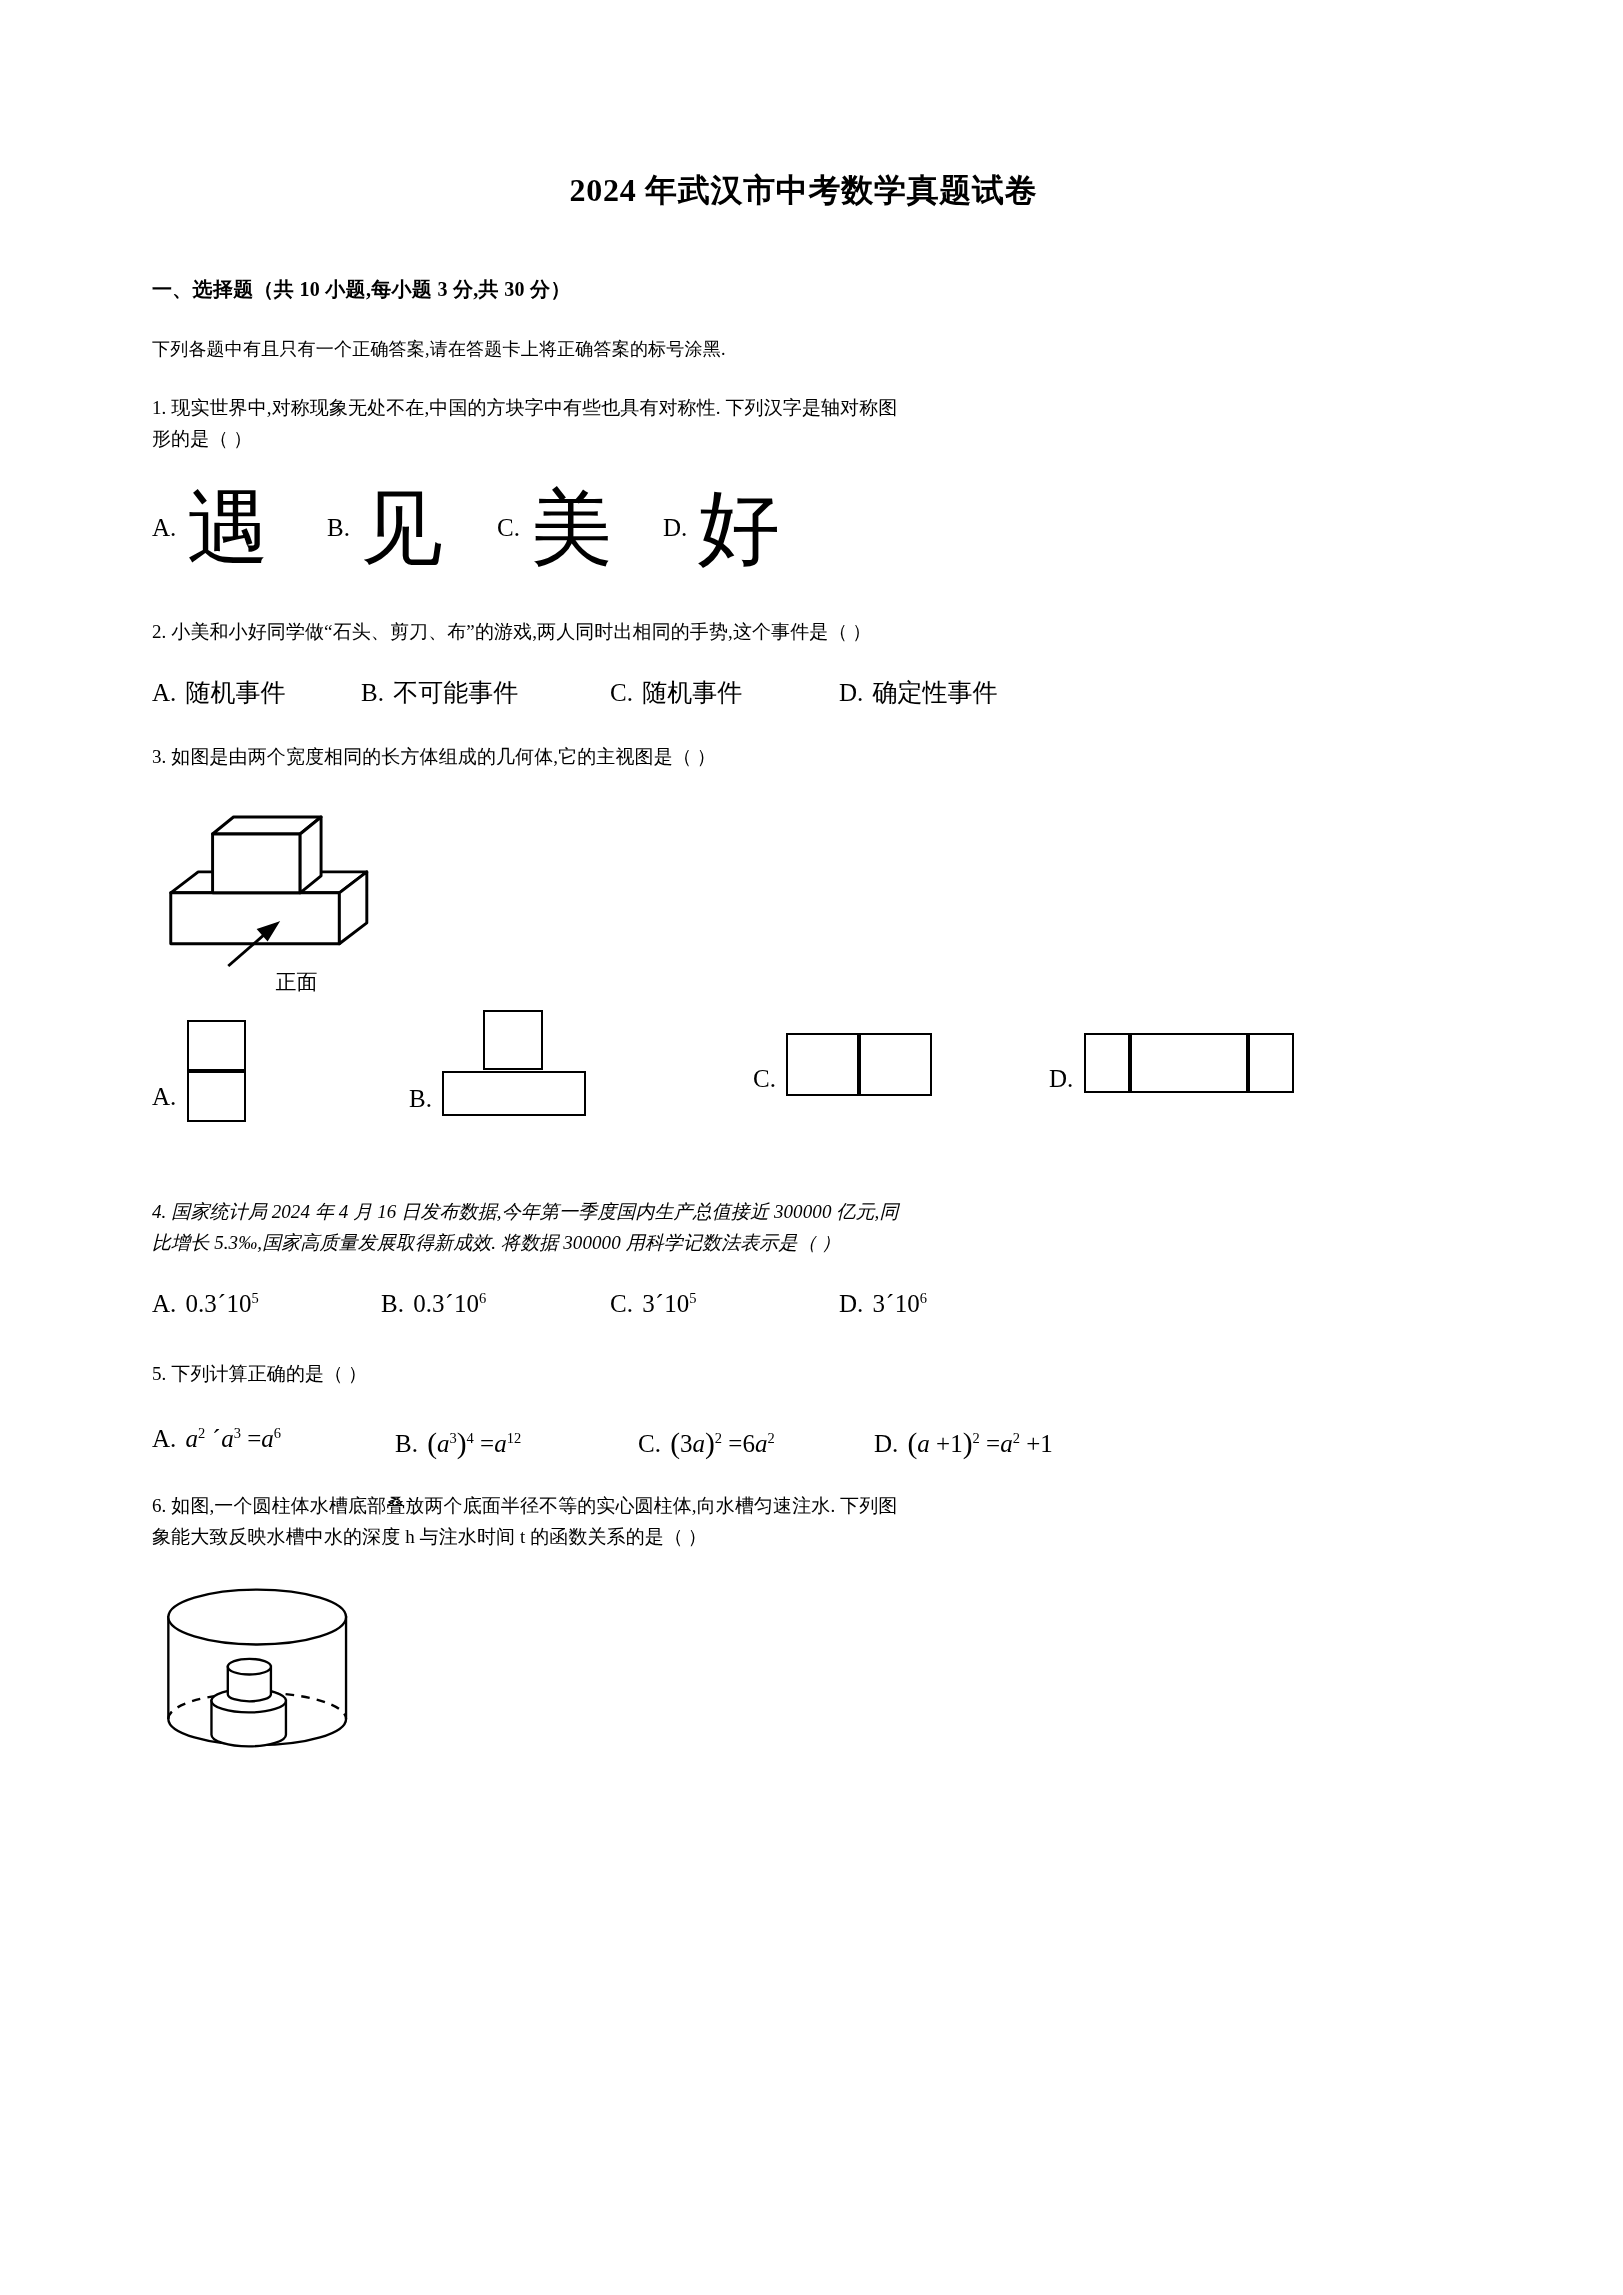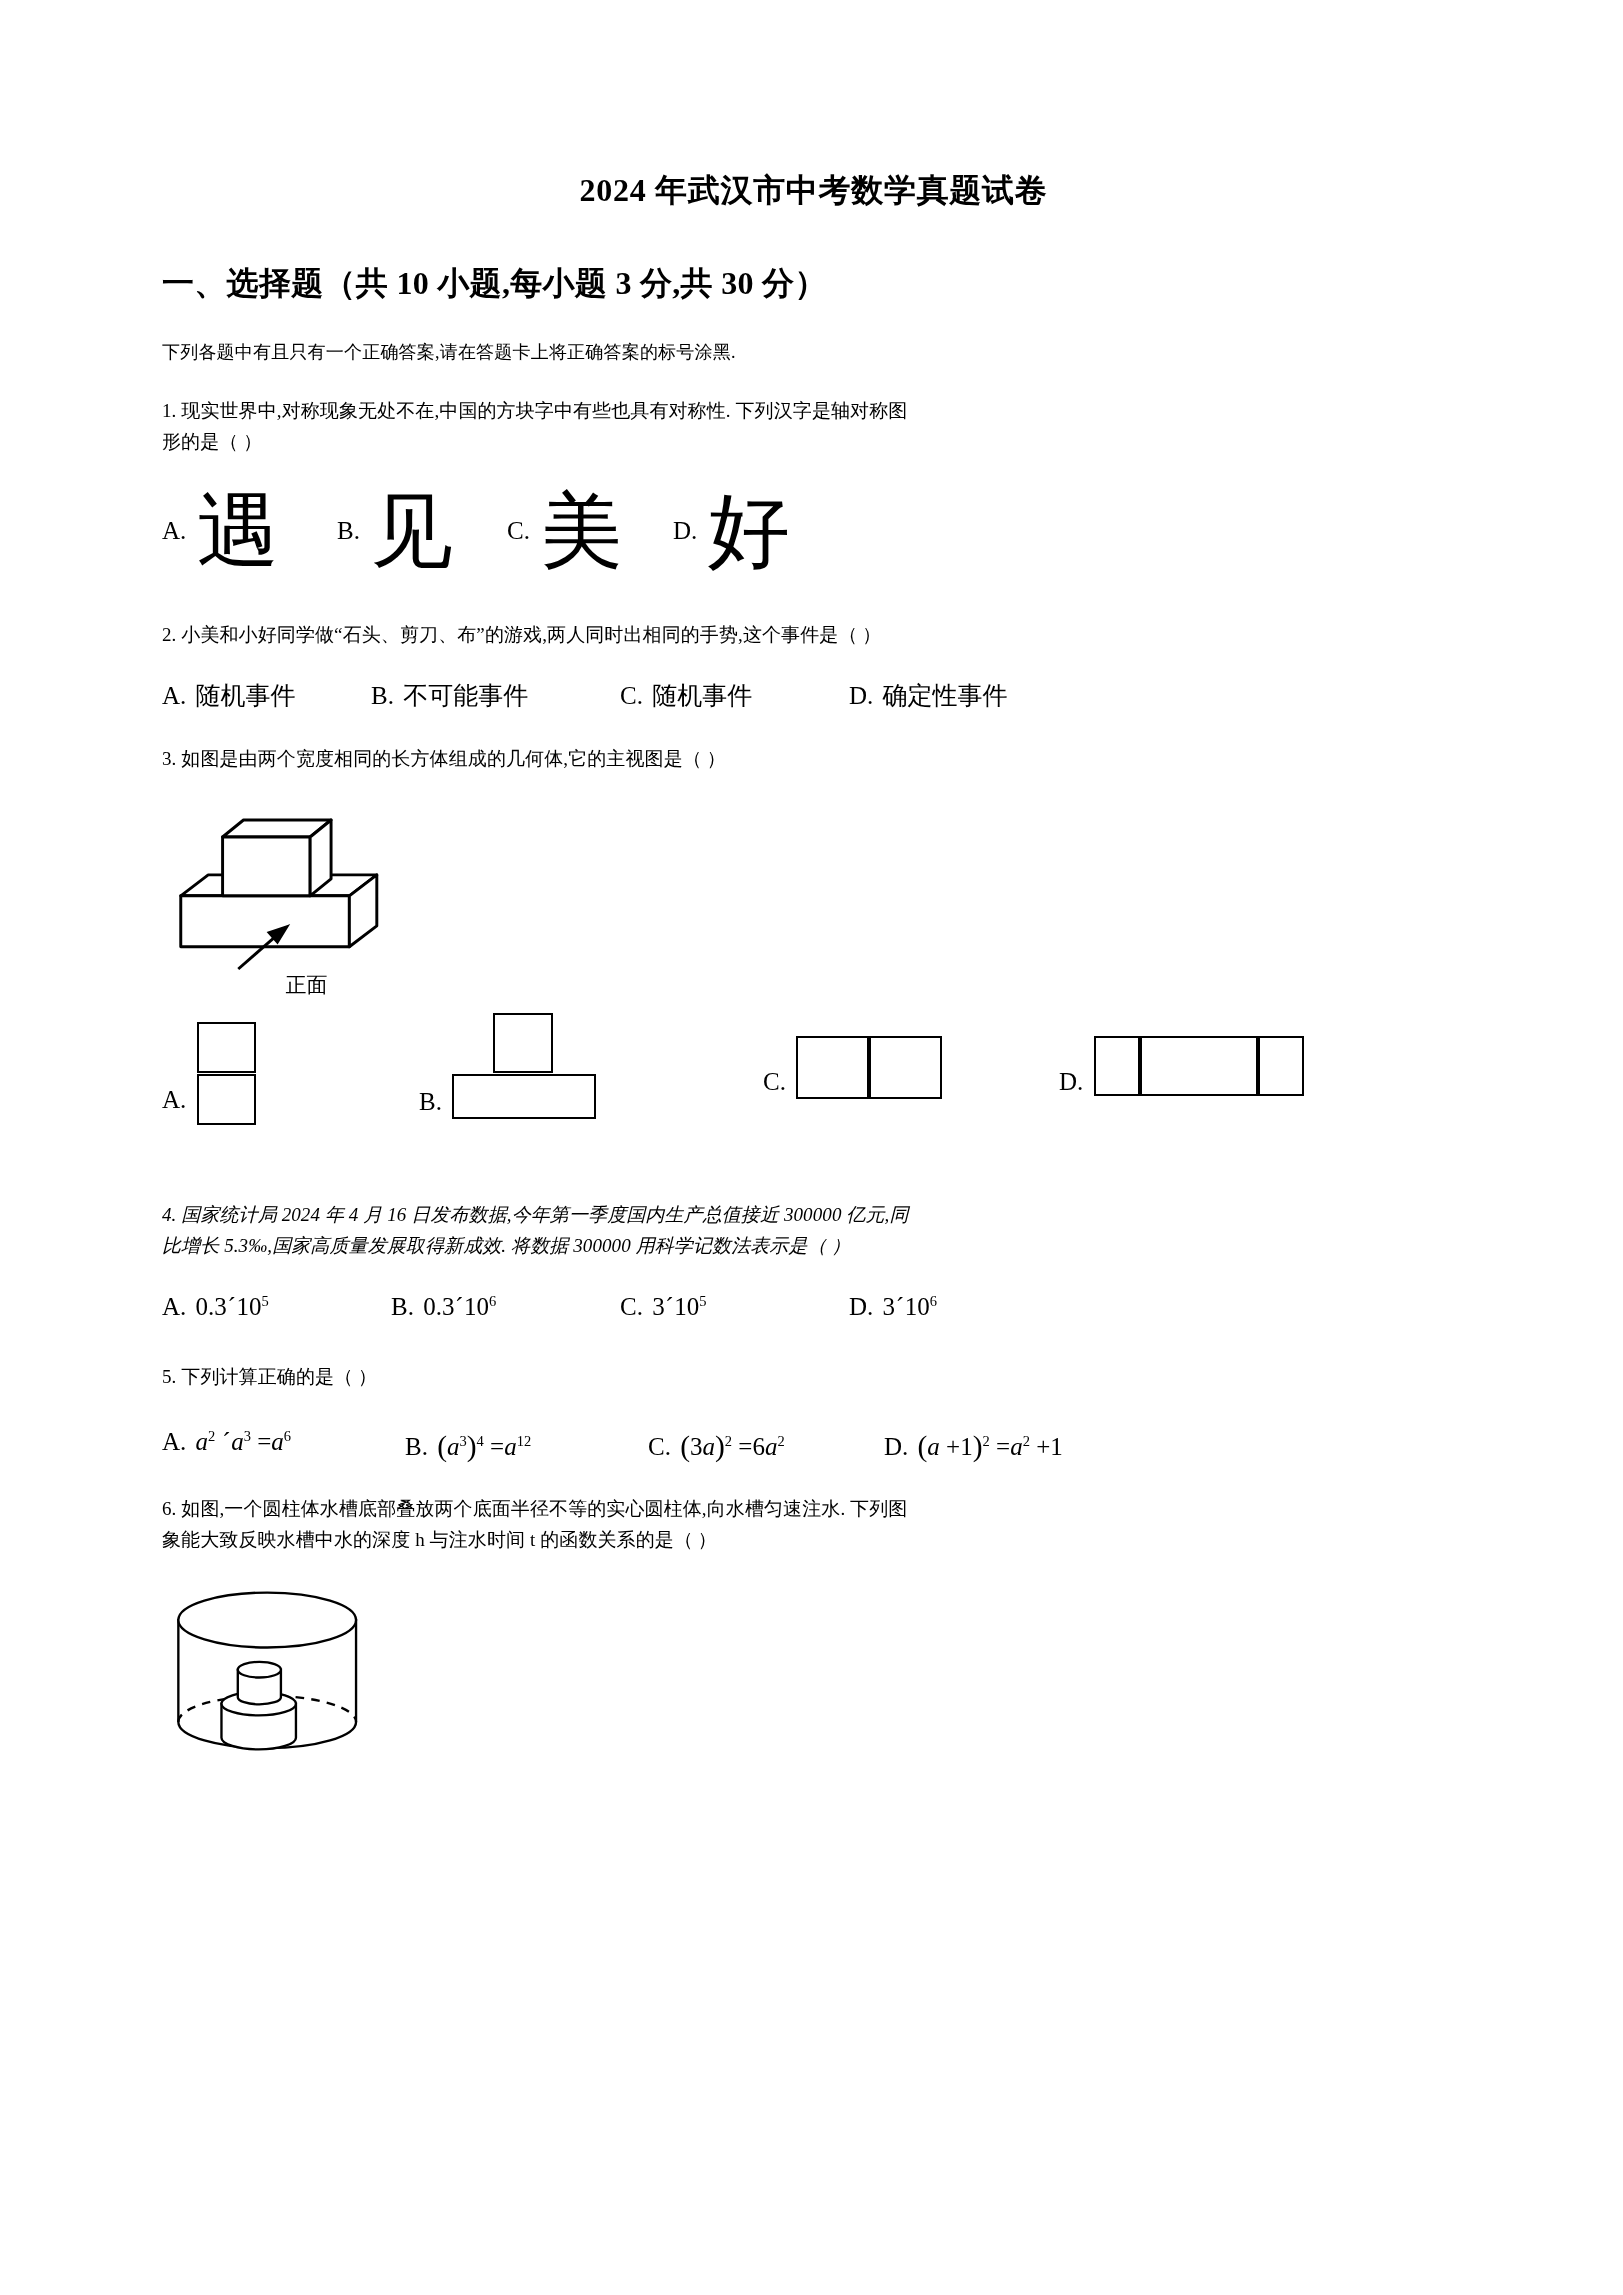--- a/index.html
+++ b/index.html
@@ -15,41 +15,41 @@
     position: relative;
     width: 1623px;
     height: 2295px;
     background: #ffffff;
     box-sizing: border-box;
     padding: 0;
     overflow: hidden;
   }
   .content {
     position: absolute;
-    left: 162px;
+    left: 152px;
     top: 0;
     width: 1303px;
   }
 
   
   .doc-title {
     text-align: center;
     font-size: 32px;
     font-weight: bold;
     letter-spacing: 0.7px;
     margin-top: 171px;
     margin-bottom: 0;
     line-height: 1.2;
   }
 
   
   .section-heading {
-    font-size: 32px;
+    font-size: 20px;
     font-weight: bold;
-    margin-top: 52px;
+    margin-top: 66px;
     line-height: 1.4;
     letter-spacing: 0.3px;
   }
 
   .instruction {
     font-size: 18px;
     margin-top: 33px;
     line-height: 1.5;
     letter-spacing: 0.2px;
   }

